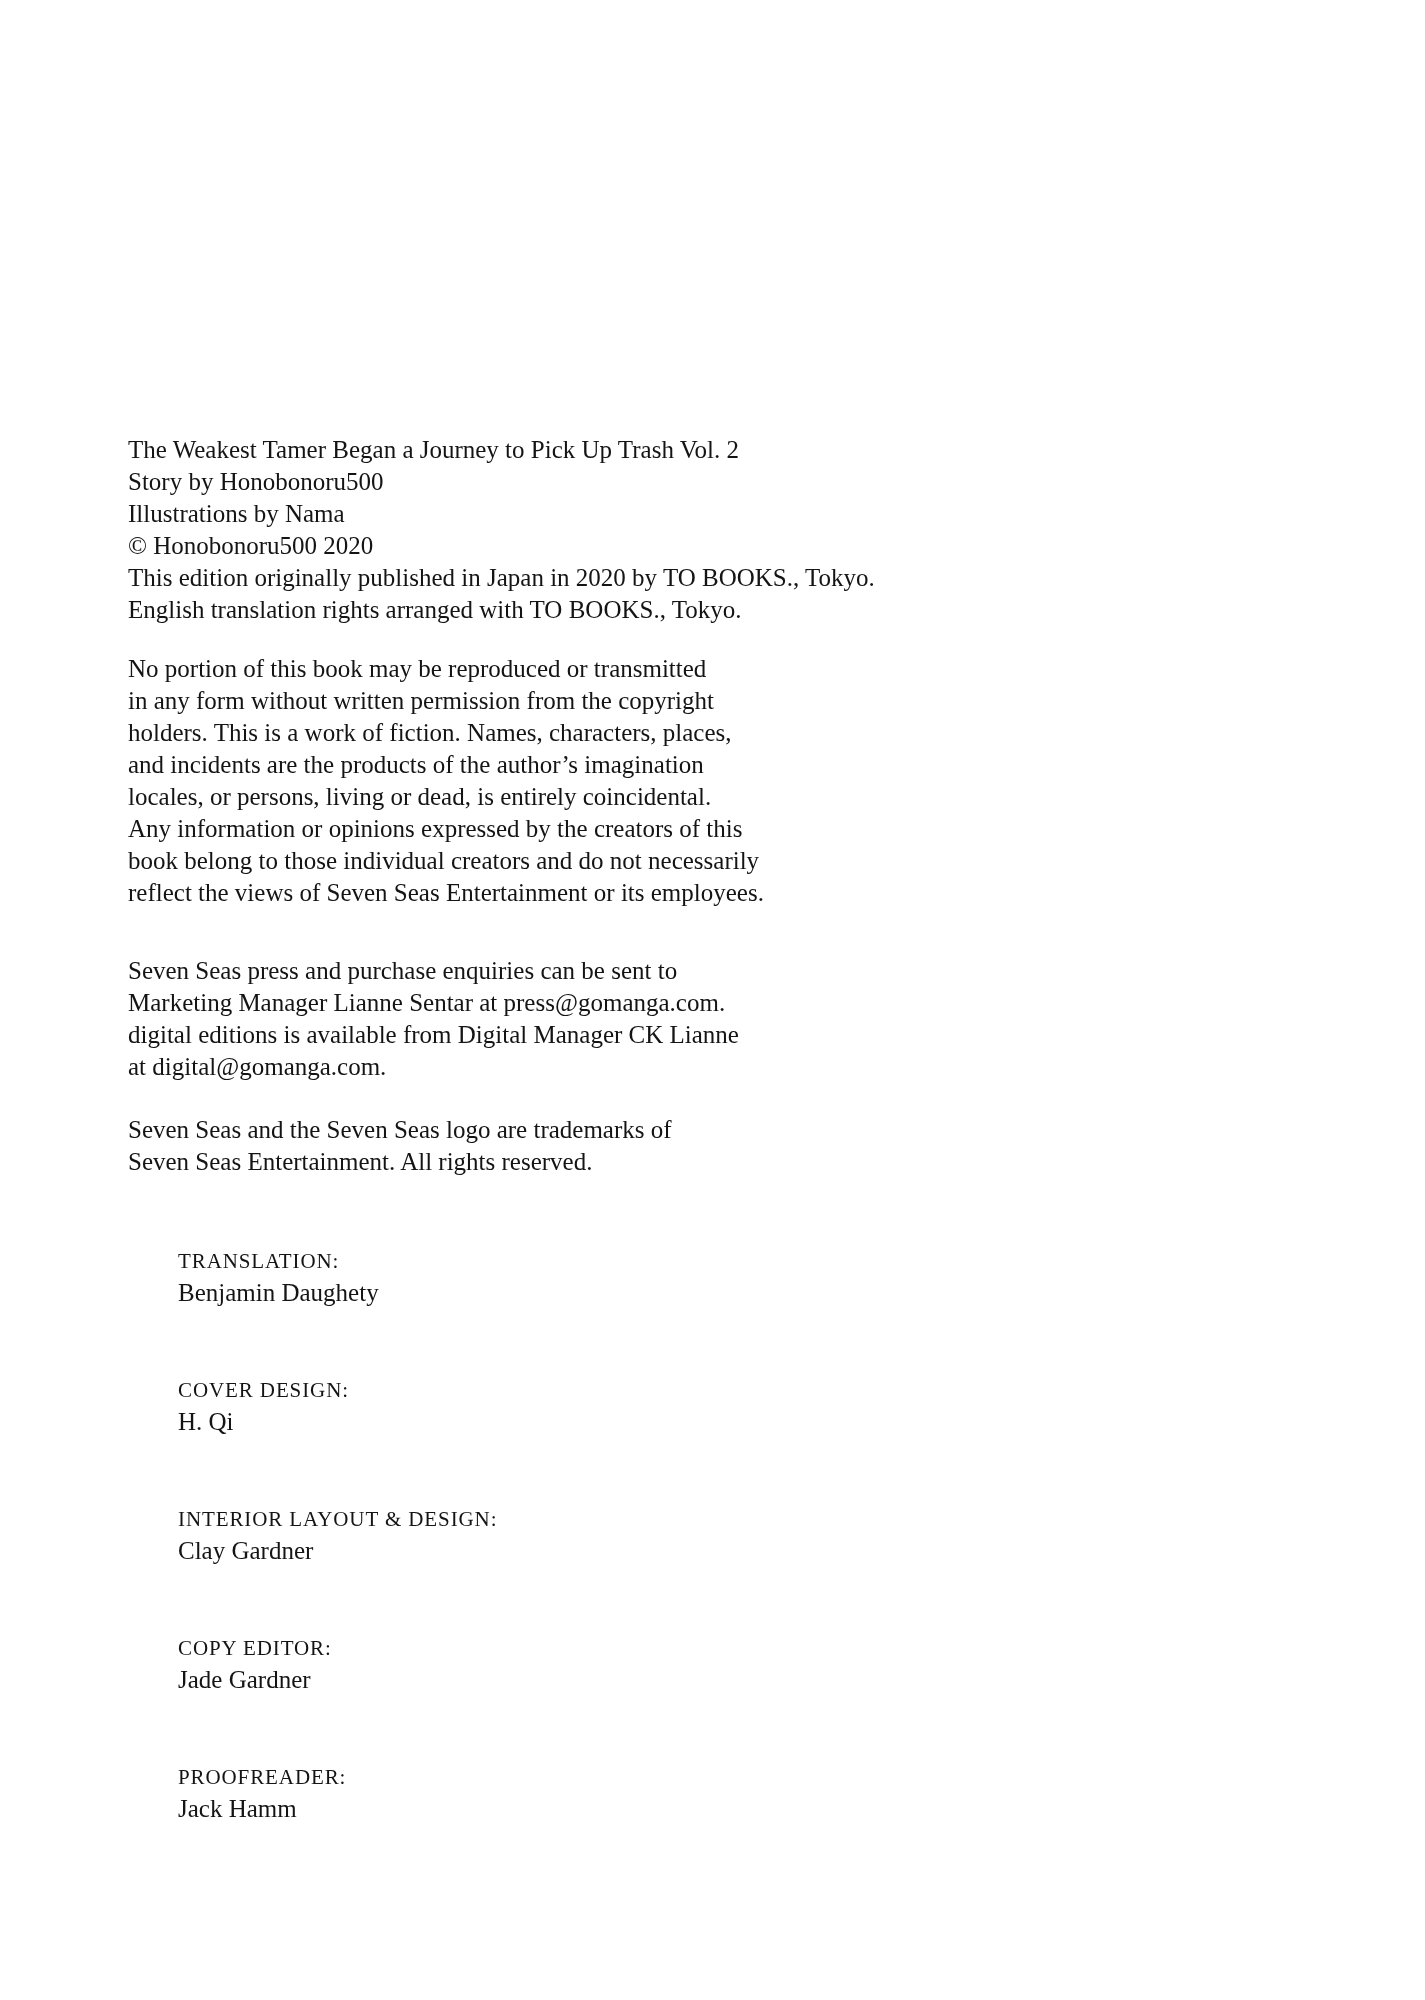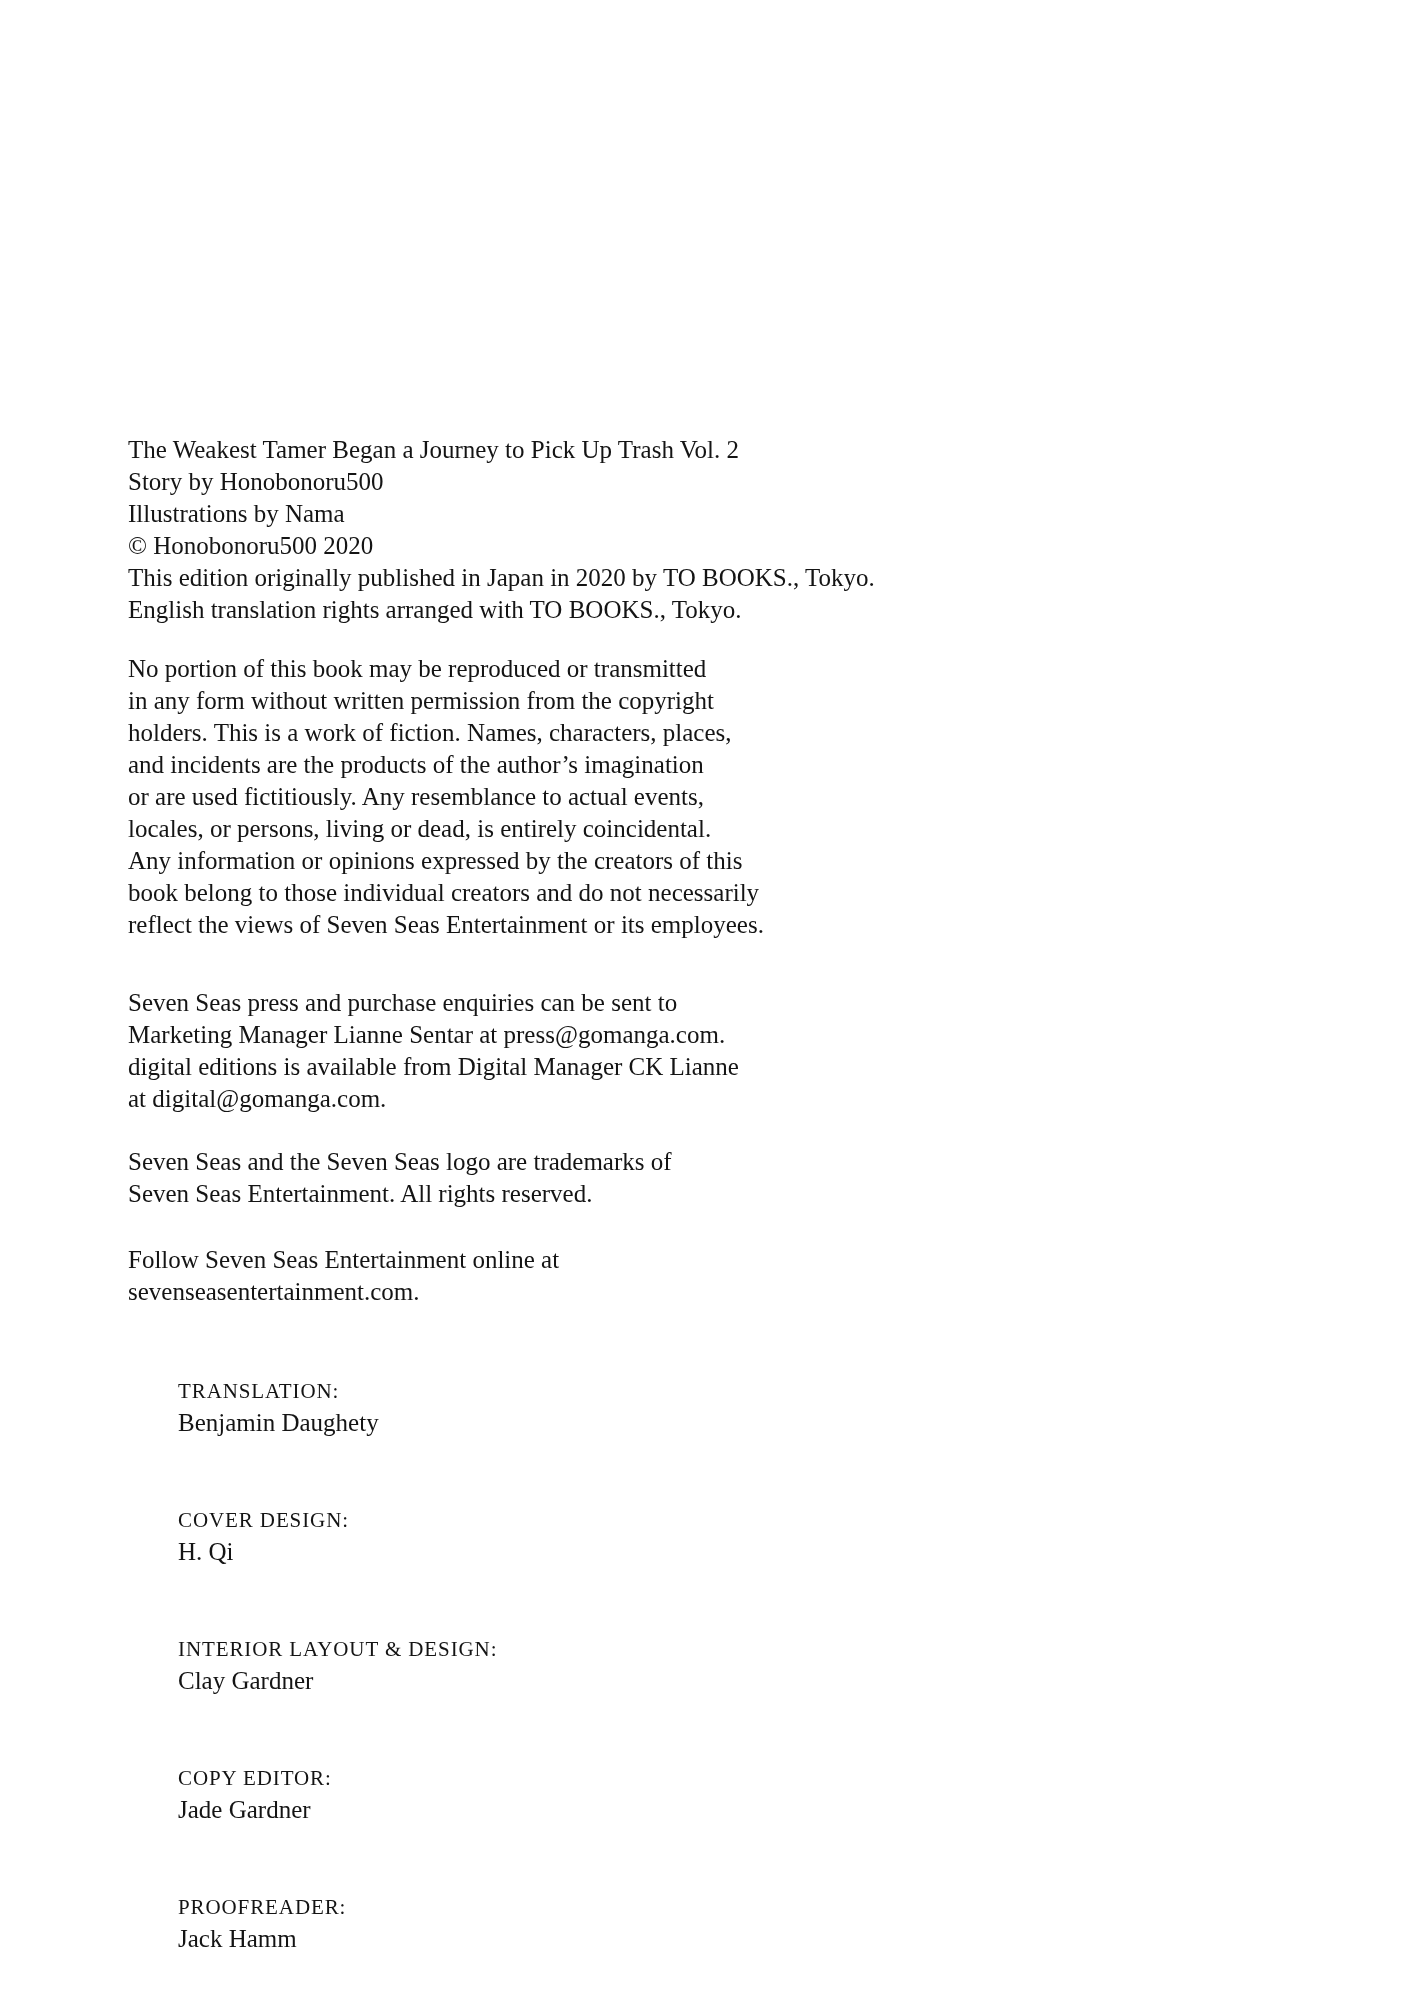--- a/index.html
+++ b/index.html
@@ -53,46 +53,40 @@
         <div class="line">This edition originally published in Japan in 2020 by TO BOOKS., Tokyo.</div>
         <div class="line">English translation rights arranged with TO BOOKS., Tokyo.</div>
       </section>
 
     <section class="para b2">
 
     <div class="line">No portion of this book may be reproduced or transmitted</div>
         <div class="line">in any form without written permission from the copyright</div>
         <div class="line">holders. This is a work of fiction. Names, characters, places,</div>
         <div class="line">and incidents are the products of the author’s imagination</div>
-        <div class="line">or are used fictitiously. Any resemblance to actual events,</div>
         <div class="line">locales, or persons, living or dead, is entirely coincidental.</div>
         <div class="line">Any information or opinions expressed by the creators of this</div>
         <div class="line">book belong to those individual creators and do not necessarily</div>
         <div class="line">reflect the views of Seven Seas Entertainment or its employees.</div>
       </section>
 
     <section class="para b3">
 
     <div class="line">Seven Seas press and purchase enquiries can be sent to</div>
         <div class="line">Marketing Manager Lianne Sentar at press@gomanga.com.</div>
         <div class="line">digital editions is available from Digital Manager CK Lianne</div>
         <div class="line">at digital@gomanga.com.</div>
       </section>
 
     <section class="para b4">
 
     <div class="line">Seven Seas and the Seven Seas logo are trademarks of</div>
         <div class="line">Seven Seas Entertainment. All rights reserved.</div>
       </section>
 
-    <section class="para b5">
-
-    <div class="line">Follow Seven Seas Entertainment online at</div>
-        <div class="line">sevenseasentertainment.com.</div>
-      </section>
 
     <section class="para b6 credits">
 
     <div class="line">
         <span class="role-label">TRANSLATION:</span>
         <span class="staff-name">Benjamin Daughety</span>
       </div>
         <div class="line">
         <span class="role-label">COVER DESIGN:</span>
         <span class="staff-name">H. Qi</span>

